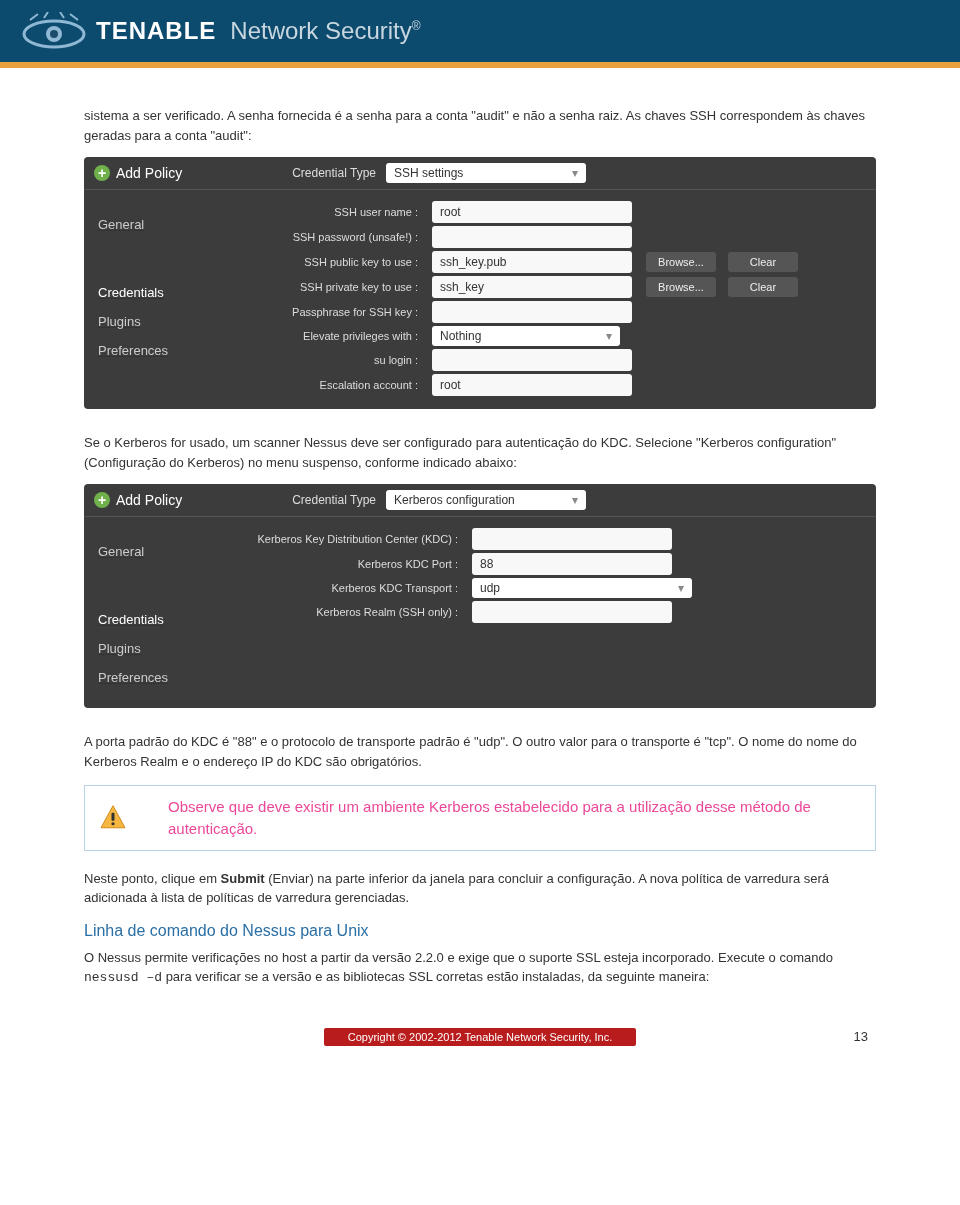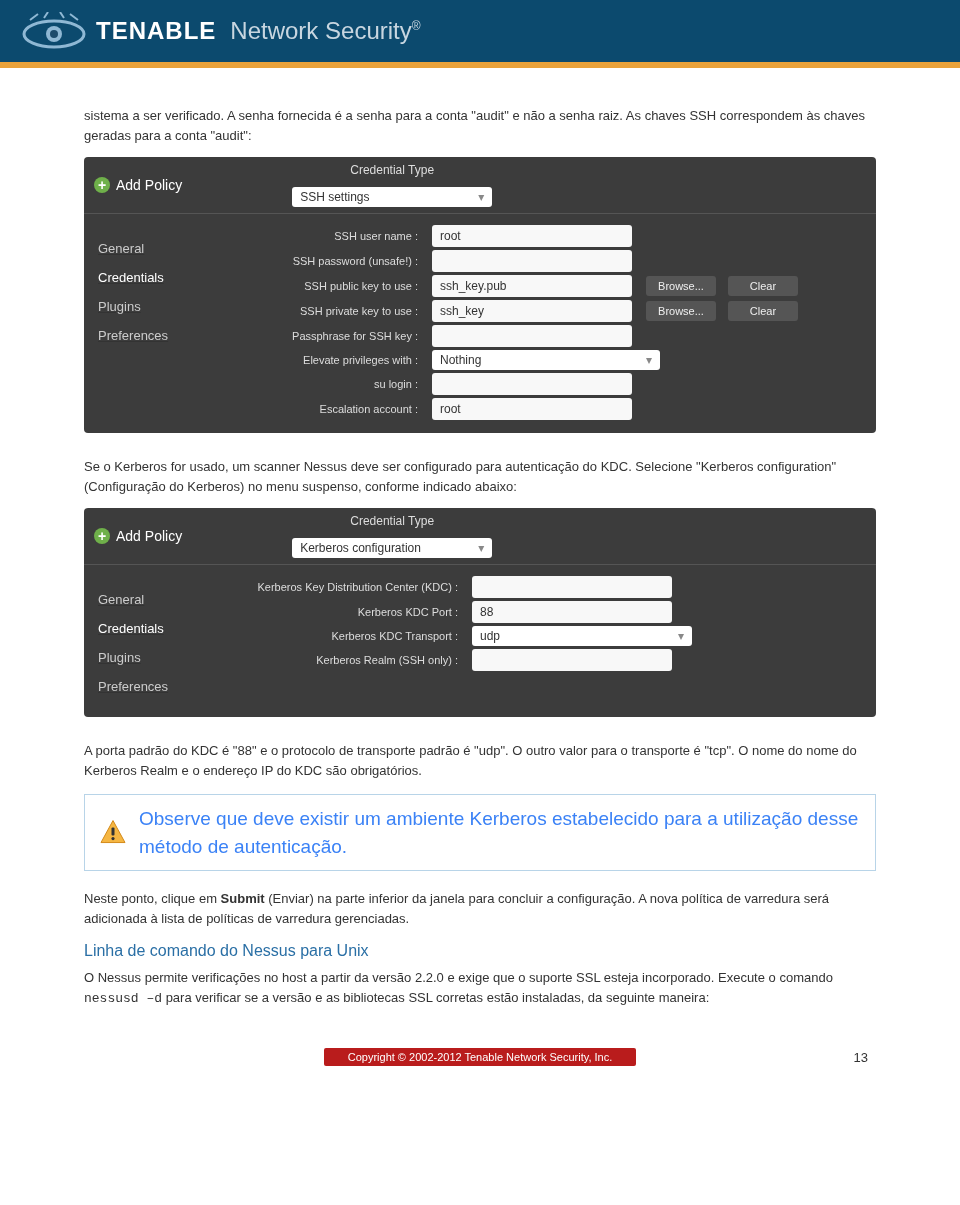--- a/index.html
+++ b/index.html
@@ -10,36 +10,36 @@
 .logo-text { color: #fff; font-size: 24px; font-weight: bold; letter-spacing: 1px; }
 .logo-sub { color: #c8d6e0; font-size: 24px; font-weight: 300; margin-left: 6px; }
 .reg { font-size: 12px; vertical-align: super; }
 .orange-bar { height: 6px; background: #e9a23b; }
 .page { padding: 30px 84px 40px 84px; }
 .para { margin: 8px 0; line-height: 1.5; font-family: Verdana, sans-serif; }
 .screenshot { background: #3c3c3c; border-radius: 4px; margin: 12px 0 24px 0; overflow: hidden; font-family: Arial, sans-serif; }
 .ss-toprow { display: flex; align-items: center; padding: 6px 10px; border-bottom: 1px solid #555; }
 .add-btn { display: flex; align-items: center; gap: 6px; color: #fff; font-size: 14px; }
 .plus-icon { width: 16px; height: 16px; background: #6fb04a; border-radius: 8px; display: flex; align-items: center; justify-content: center; color: #fff; font-weight: bold; font-size: 14px; }
-.cred-type { margin-left: 110px; display: flex; align-items: center; gap: 10px; color: #ddd; font-size: 12px; flex-direction: column; }
+.cred-type { margin-left: 110px; display: flex; align-items: center; gap: 10px; color: #ddd; font-size: 12px; }
 .dd { background: #fff; color: #333; padding: 3px 30px 3px 8px; border-radius: 3px; width: 200px; position: relative; font-size: 12px; }
 .dd::after { content: "▾"; position: absolute; right: 8px; color: #888; }
 .ss-body { display: flex; }
 .sidebar { width: 130px; padding: 20px 0 16px 0; text-decoration: underline; }
 .side-item { color: #ccc; font-size: 13px; padding: 7px 14px; }
-.side-item.active { color: #fff; }
+.side-item.active { color: #fff; margin-top: 39px; }
 .formarea { flex: 1; padding: 8px 10px 10px 0; }
 .frow { display: flex; align-items: center; margin: 3px 0; gap: 8px; }
 .flabel { color: #ddd; font-size: 11px; width: 210px; text-align: right; padding-right: 6px; }
 .finput { background: #f8f8f8; border: none; border-radius: 3px; padding: 4px 8px; font-size: 12px; color: #333; width: 200px; height: 22px; }
 .fbtn { background: #555; color: #eee; border: none; border-radius: 3px; padding: 4px 0; font-size: 11px; width: 70px; text-align: center; margin-left: 6px; }
 .fbtn + .fbtn { margin-left: 4px; }
 .note-box { display: flex; gap: 12px; border: 1px solid #b8d4e8; background: #fff; padding: 10px 14px; margin: 14px 0 18px 0; }
 .warn-icon { width: 28px; flex-shrink: 0; }
-.note-text { color: #3b82f6; font-size: 19px; line-height: 1.45; }
+.note-text { color: #ec4899; font-size: 15px; line-height: 1.45; margin-left: 29px; }
 .section-head { color: #2a6fa5; font-size: 16px; margin-top: 14px; margin-bottom: 4px; }
 .code { font-family: "Courier New", monospace; }
 .footer { margin-top: 40px; display: flex; justify-content: center; align-items: center; position: relative; }
 .footer-bar { background: #b91c1c; color: #fff; font-size: 11px; padding: 3px 24px; border-radius: 2px; }
 .pagenum { position: absolute; right: 8px; color: #333; font-size: 13px; }
 b { font-weight: bold; }
 </style>
 </head>
 <body>
 
@@ -99,21 +99,21 @@
             <input class="finput" value="ssh_key" style="">
             <button class="fbtn">Browse...</button>
             <button class="fbtn">Clear</button>
           </div>
       <div class="frow">
             <span class="flabel">Passphrase for SSH key :</span>
             <input class="finput" value="" style="">
           </div>
       <div class="frow">
             <span class="flabel">Elevate privileges with :</span>
-            <div class="dd" style="width:228px">Nothing</div>
+            <div class="dd" style="width:188px">Nothing</div>
           </div>
       <div class="frow">
             <span class="flabel">su login :</span>
             <input class="finput" value="" style="">
           </div>
       <div class="frow">
             <span class="flabel">Escalation account :</span>
             <input class="finput" value="root" style="">
           </div>
     </div>

